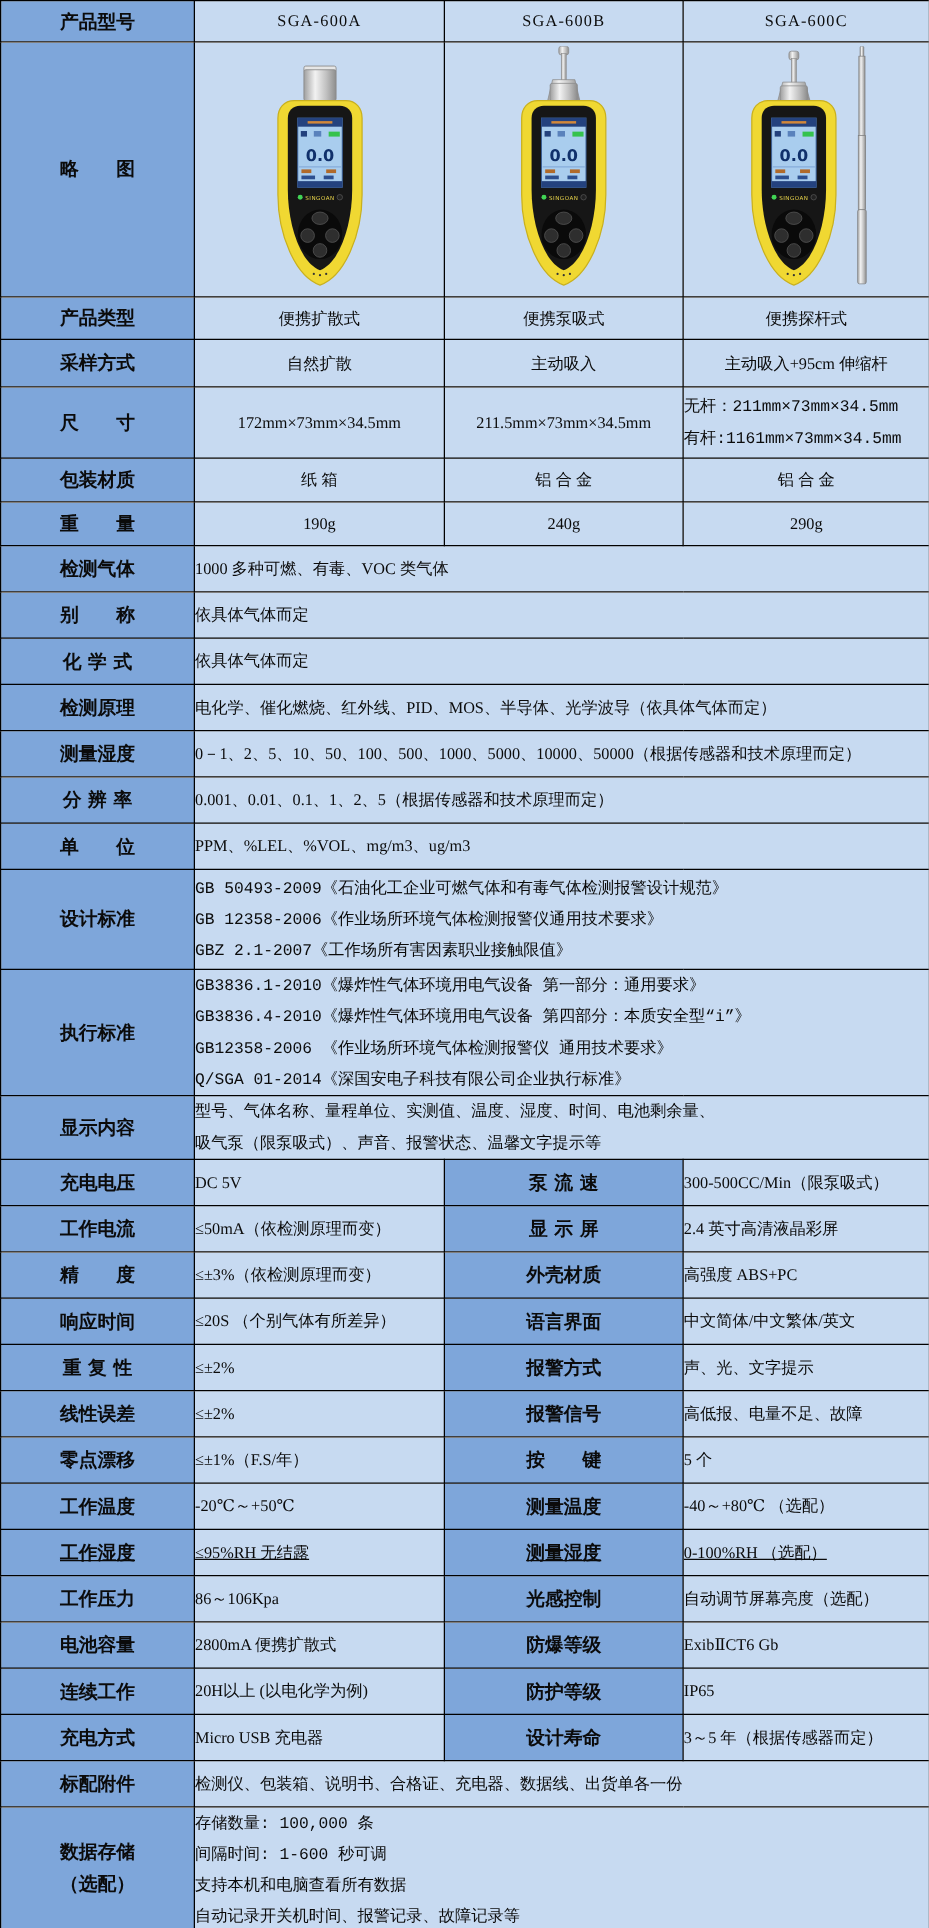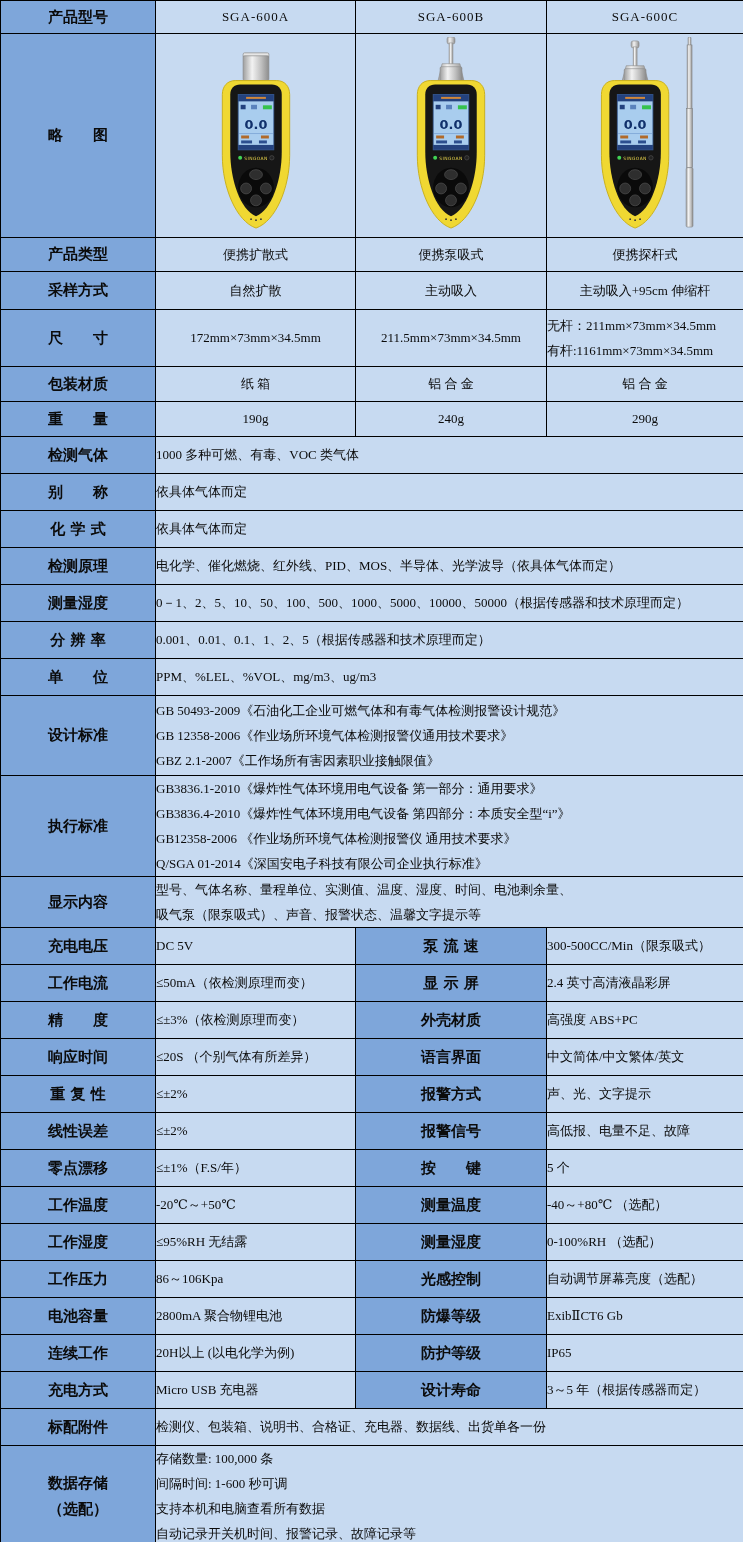--- a/index.html
+++ b/index.html
@@ -33,21 +33,21 @@
   }
   table.spec td{
     background:var(--cell_bg);
     font-size:13px;
     font-family:"Liberation Serif","DejaVu Serif",serif;
     color:var(--text);
   }
   td.center{text-align:center;padding:2px 4px;}
   td.left{text-align:left;padding:2px 8px;}
   td.img{background:#ffffff;text-align:left;padding:0;}
-  .line{line-height:25px;white-space:nowrap;}
+  .line{line-height:25px;white-space:nowrap;font-family:Liberation Mono, monospace;}
   th .line{line-height:26px;white-space:nowrap;}
   .r-header{height:33px;}
   .r-sketch{height:204px;}
   .model-name{font-size:14px;letter-spacing:1px;}
   svg.device{display:block;margin:0 auto;}
   .body-yellow{fill:var(--device_yellow);stroke:var(--device_yellow_edge);stroke-width:1;}
   .panel{fill:var(--panel_black);}
   .lcd{fill:var(--screen_blue);stroke:#3A5F96;stroke-width:0.8;}
   .lcd-bar{fill:var(--screen_bar);}
   .lcd-num{fill:#10306B;font-size:13px;font-weight:bold;font-family:"DejaVu Sans",sans-serif;}
@@ -360,35 +360,35 @@
           <td class="left">≤±1%（F.S/年）</td>
           <th>按　　键</th>
           <td class="left">5 个</td>
         </tr>
         <tr style="height: 37px; padding-left: 37px;">
           <th>工作温度</th>
           <td class="left">-20℃～+50℃</td>
           <th>测量温度</th>
           <td class="left">-40～+80℃ （选配）</td>
         </tr>
-        <tr style="height: 37px;">
+        <tr style="height: 37px; text-decoration: underline;">
           <th>工作湿度</th>
           <td class="left">≤95%RH 无结露</td>
           <th>测量湿度</th>
           <td class="left">0-100%RH （选配）</td>
         </tr>
         <tr style="height: 37px;">
           <th>工作压力</th>
           <td class="left">86～106Kpa</td>
           <th>光感控制</th>
           <td class="left">自动调节屏幕亮度（选配）</td>
         </tr>
         <tr style="height: 37px;">
           <th>电池容量</th>
-          <td class="left">2800mA 聚合物锂电池</td>
+          <td class="left">2800mA 便携扩散式</td>
           <th>防爆等级</th>
           <td class="left">ExibⅡCT6 Gb</td>
         </tr>
         <tr style="height: 37px; border-radius: 11px;">
           <th>连续工作</th>
           <td class="left">20H以上 (以电化学为例)</td>
           <th>防护等级</th>
           <td class="left">IP65</td>
         </tr>
         <tr style="height: 37px;">

